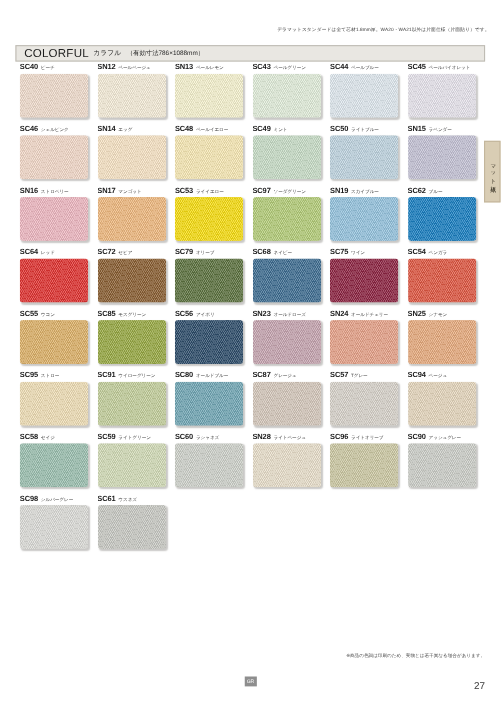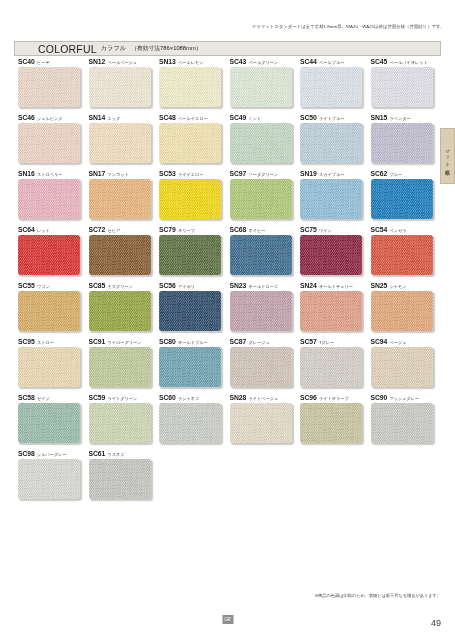--- a/index.html
+++ b/index.html
@@ -45,21 +45,20 @@
     border: 0.6px solid #bfbcb4;
     box-sizing: border-box;
     display: flex;
     align-items: center;
     padding-left: 7px;
   }
   .title-main {
     font-size: 10.5px;
     letter-spacing: 0.2px;
     color: #1d1d1d;
-    margin-left: 16px;
   }
   .title-kana {
     font-size: 6.2px;
     margin-left: 4px;
     color: #1d1d1d;
   }
   .title-dim {
     font-size: 5.8px;
     margin-left: 5px;
     color: #1d1d1d;
@@ -517,15 +516,15 @@
         <div class="cell empty"></div>
       </div>
     </div>
 
   <div class="side-tab">
     <span class="side-tab-label">マット板紙</span>
   </div>
 
   <div class="footer-note">※商品の色調は印刷のため、実物とは若干異なる場合があります。</div>
   <div class="folio-mark">GR</div>
-  <div class="folio-num">49</div>
+  <div class="folio-num">27</div>
 
 </div>
 
 </body></html>

